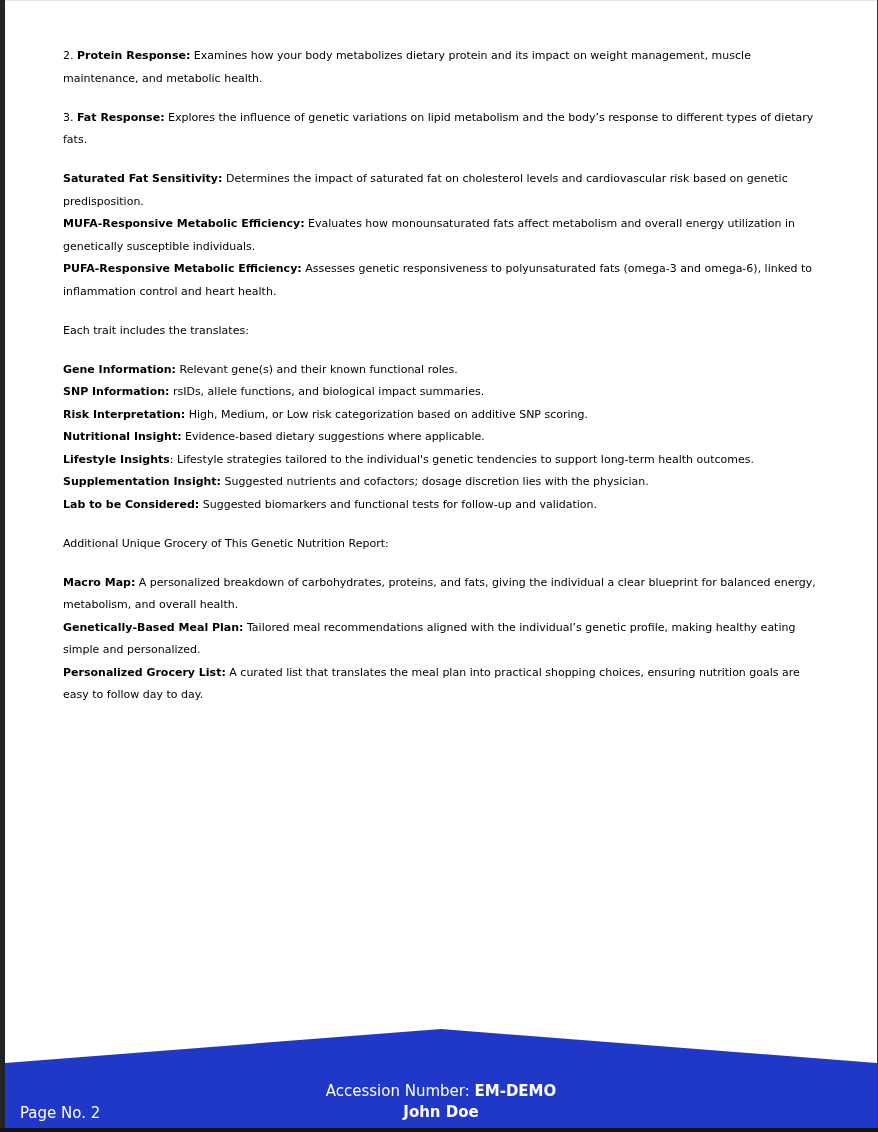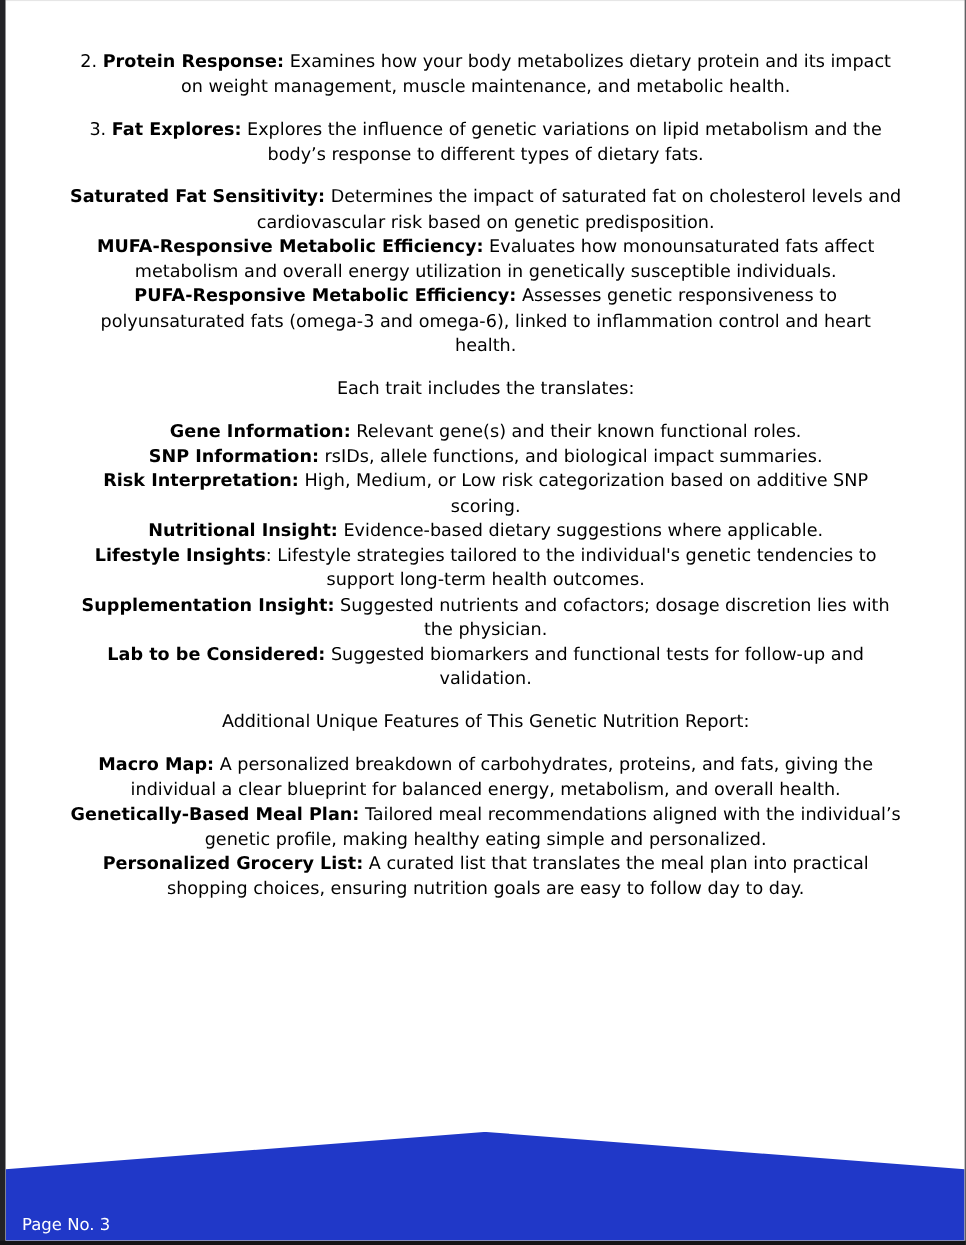--- a/index.html
+++ b/index.html
@@ -27,23 +27,22 @@
     background: #ffffff;
     overflow: hidden;
   }
 
   .content {
     position: absolute;
     left: 58px;
     top: 44px;
     width: 757px;
     color: #000000;
-    font-size: 16px;
+    font-size: 11px;
     line-height: 22.5px;
-    text-align: center;
   }
   .content p {
     margin: 0 0 16.5px 0;
   }
   .content .b, .b { font-weight: bold; }
 
   .footer {
     position: absolute;
     left: 0; bottom: 0;
     width: 872px; height: 99px;
@@ -64,33 +63,39 @@
     line-height: 20px;
   }
 </style>
 </head>
 <body>
 
 <div class="page">
 
   <div class="content" id="report-content">
       <p><span>2. </span><span class="b">Protein Response:</span><span> Examines how your body metabolizes dietary protein and its impact on weight management, muscle maintenance, and metabolic health.</span></p>
-      <p><span>3. </span><span class="b">Fat Explores:</span><span> Explores the influence of genetic variations on lipid metabolism and the body’s response to different types of dietary fats.</span></p>
+      <p><span>3. </span><span class="b">Fat Response:</span><span> Explores the influence of genetic variations on lipid metabolism and the body’s response to different types of dietary fats.</span></p>
       <p><span class="b">Saturated Fat Sensitivity:</span><span> Determines the impact of saturated fat on cholesterol levels and cardiovascular risk based on genetic predisposition.</span><br><span class="b">MUFA-Responsive Metabolic Efficiency:</span><span> Evaluates how monounsaturated fats affect metabolism and overall energy utilization in genetically susceptible individuals.</span><br><span class="b">PUFA-Responsive Metabolic Efficiency:</span><span> Assesses genetic responsiveness to polyunsaturated fats (omega-3 and omega-6), linked to inflammation control and heart health.</span></p>
       <p><span>Each trait includes the translates:</span></p>
       <p><span class="b">Gene Information:</span><span> Relevant gene(s) and their known functional roles.</span><br><span class="b">SNP Information:</span><span> rsIDs, allele functions, and biological impact summaries.</span><br><span class="b">Risk Interpretation:</span><span> High, Medium, or Low risk categorization based on additive SNP scoring.</span><br><span class="b">Nutritional Insight:</span><span> Evidence-based dietary suggestions where applicable.</span><br><span class="b">Lifestyle Insights</span><span>: Lifestyle strategies tailored to the individual's genetic tendencies to support long-term health outcomes.</span><br><span class="b">Supplementation Insight:</span><span> Suggested nutrients and cofactors; dosage discretion lies with the physician.</span><br><span class="b">Lab to be Considered:</span><span> Suggested biomarkers and functional tests for follow-up and validation.</span></p>
-      <p><span>Additional Unique Features of This Genetic Nutrition Report:</span></p>
+      <p><span>Additional Unique Grocery of This Genetic Nutrition Report:</span></p>
       <p><span class="b">Macro Map:</span><span> A personalized breakdown of carbohydrates, proteins, and fats, giving the individual a clear blueprint for balanced energy, metabolism, and overall health.</span><br><span class="b">Genetically-Based Meal Plan:</span><span> Tailored meal recommendations aligned with the individual’s genetic profile, making healthy eating simple and personalized.</span><br><span class="b">Personalized Grocery List:</span><span> A curated list that translates the meal plan into practical shopping choices, ensuring nutrition goals are easy to follow day to day.</span></p>
     </div>
 
   <div class="footer">
     <svg width="872" height="99" viewBox="0 0 872 99" preserveAspectRatio="none">
       <polygon id="footer-poly" points="0,34 436,0 872,34 872,99 0,99" fill="#2038C8"></polygon>
     </svg>
-    <div class="page-no">Page No. 3</div>
+    <div class="footer-center">
+      <div>
+        <span>Accession Number: </span><span class="b">EM-DEMO</span>
+      </div>
+      <div class="b">John Doe</div>
+    </div>
+    <div class="page-no">Page No. 2</div>
   </div>
 
 </div>
 
 <div class="frame-top"></div>
 <div class="frame-left" style="background: rgb(35, 35, 39);"></div>
 <div class="frame-right"></div>
 <div class="frame-bottom"></div>
 
 </body></html>

